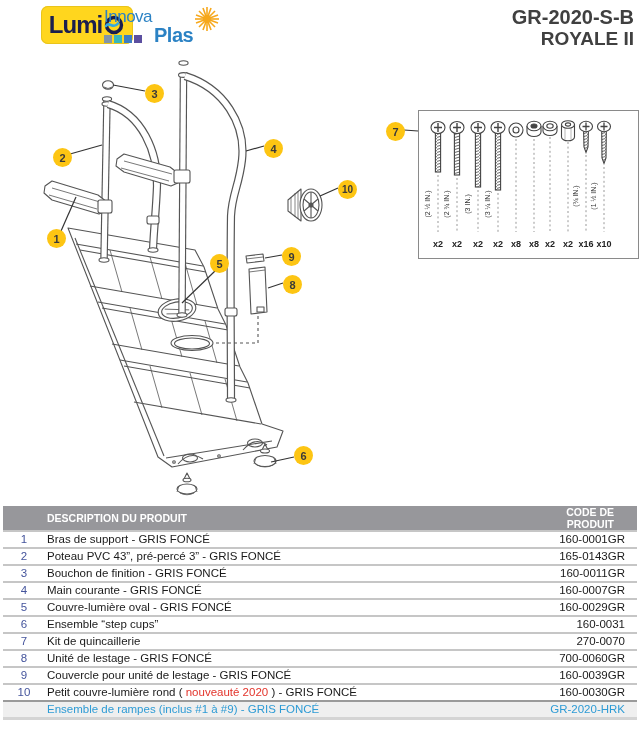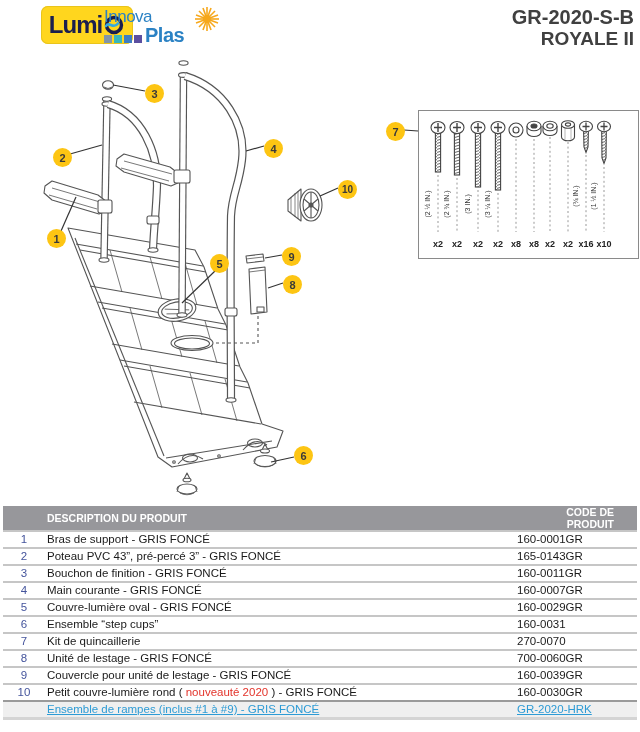--- a/index.html
+++ b/index.html
@@ -8,21 +8,21 @@
 
   
   .lumio-box{position:absolute;left:8px;top:6px;width:92px;height:38px;background:#FFD61E;
              border-radius:7px;display:flex;align-items:center;justify-content:center;gap:1px;
              box-shadow:inset 0 0 0 1px #e9c41c;margin-left:33px;}
   .lumio-text{color:#1b1f4e;font-size:24px;font-weight:bold;letter-spacing:-1px;}
   .innova{position:absolute;left:104px;top:7px;width:104px;height:44px;}
   .innova-top{color:#2b82c4;font-size:17px;font-weight:normal;letter-spacing:-0.5px;line-height:19px;}
   .innova-row{display:flex;align-items:flex-end;margin-top:1px;}
   .sq{width:8px;height:8px;margin-right:2px;display:inline-block;}
-  .plas{color:#2b82c4;font-size:20px;font-weight:bold;line-height:16px;letter-spacing:-0.5px;margin-left:1px;}
+  .plas{color:#2b82c4;font-size:20px;font-weight:bold;line-height:16px;letter-spacing:-0.5px;margin-left:10px;}
   .sun{position:absolute;right:-14px;top:-3px;}
   .codes{position:absolute;right:6px;top:6px;text-align:right;color:#404040;font-weight:bold;}
   .codes .code-line1{font-size:20px;line-height:22px;}
   .codes .code-line2{font-size:19px;line-height:21px;}
 
   
   .ladder{position:absolute;left:0;top:60px;}
   .callout{position:absolute;width:19px;height:19px;border-radius:50%;background:#FDC513;
            display:flex;align-items:center;justify-content:center;color:#3a3a3a;
            font-size:11px;font-weight:bold;z-index:5;}
@@ -40,23 +40,23 @@
   .parts th.h-desc{text-align:left;padding-left:2px;}
   .parts th.h-code{text-align:right;padding-right:23px;}
   .parts td{height:15px;line-height:15px;font-size:11.5px;color:#1a1a1a;padding:0;
             white-space:nowrap;overflow:hidden;}
   .parts tbody tr{border-top:2px solid #c6c6c6;}
   .parts tbody tr.strong-sep{border-top:2px solid #9a9a9a;}
   .col-num{width:42px;}
   .col-code{width:120px;}
   td.num{text-align:center;color:#44549C;}
   td.desc{padding-left:2px;}
-  td.code{text-align:left;padding-right:12px;}
+  td.code{text-align:right;padding-right:12px;}
   .red{color:#E3342B;}
-  tr.highlight td{color:#2D9BD5;background:#efefef;text-decoration:underline;}
+  tr.highlight td{color:#2D9BD5;background:#efefef;}
 </style>
 </head>
 <body>
 
 <div class="page">
 
   <div class="lumio-box">
     <span class="lumio-text">Lumi</span>
     <svg width="22" height="22" viewBox="0 0 22 22">
       <circle cx="11" cy="11" r="7.5" fill="none" stroke="#1b1f4e" stroke-width="3.4"></circle>

